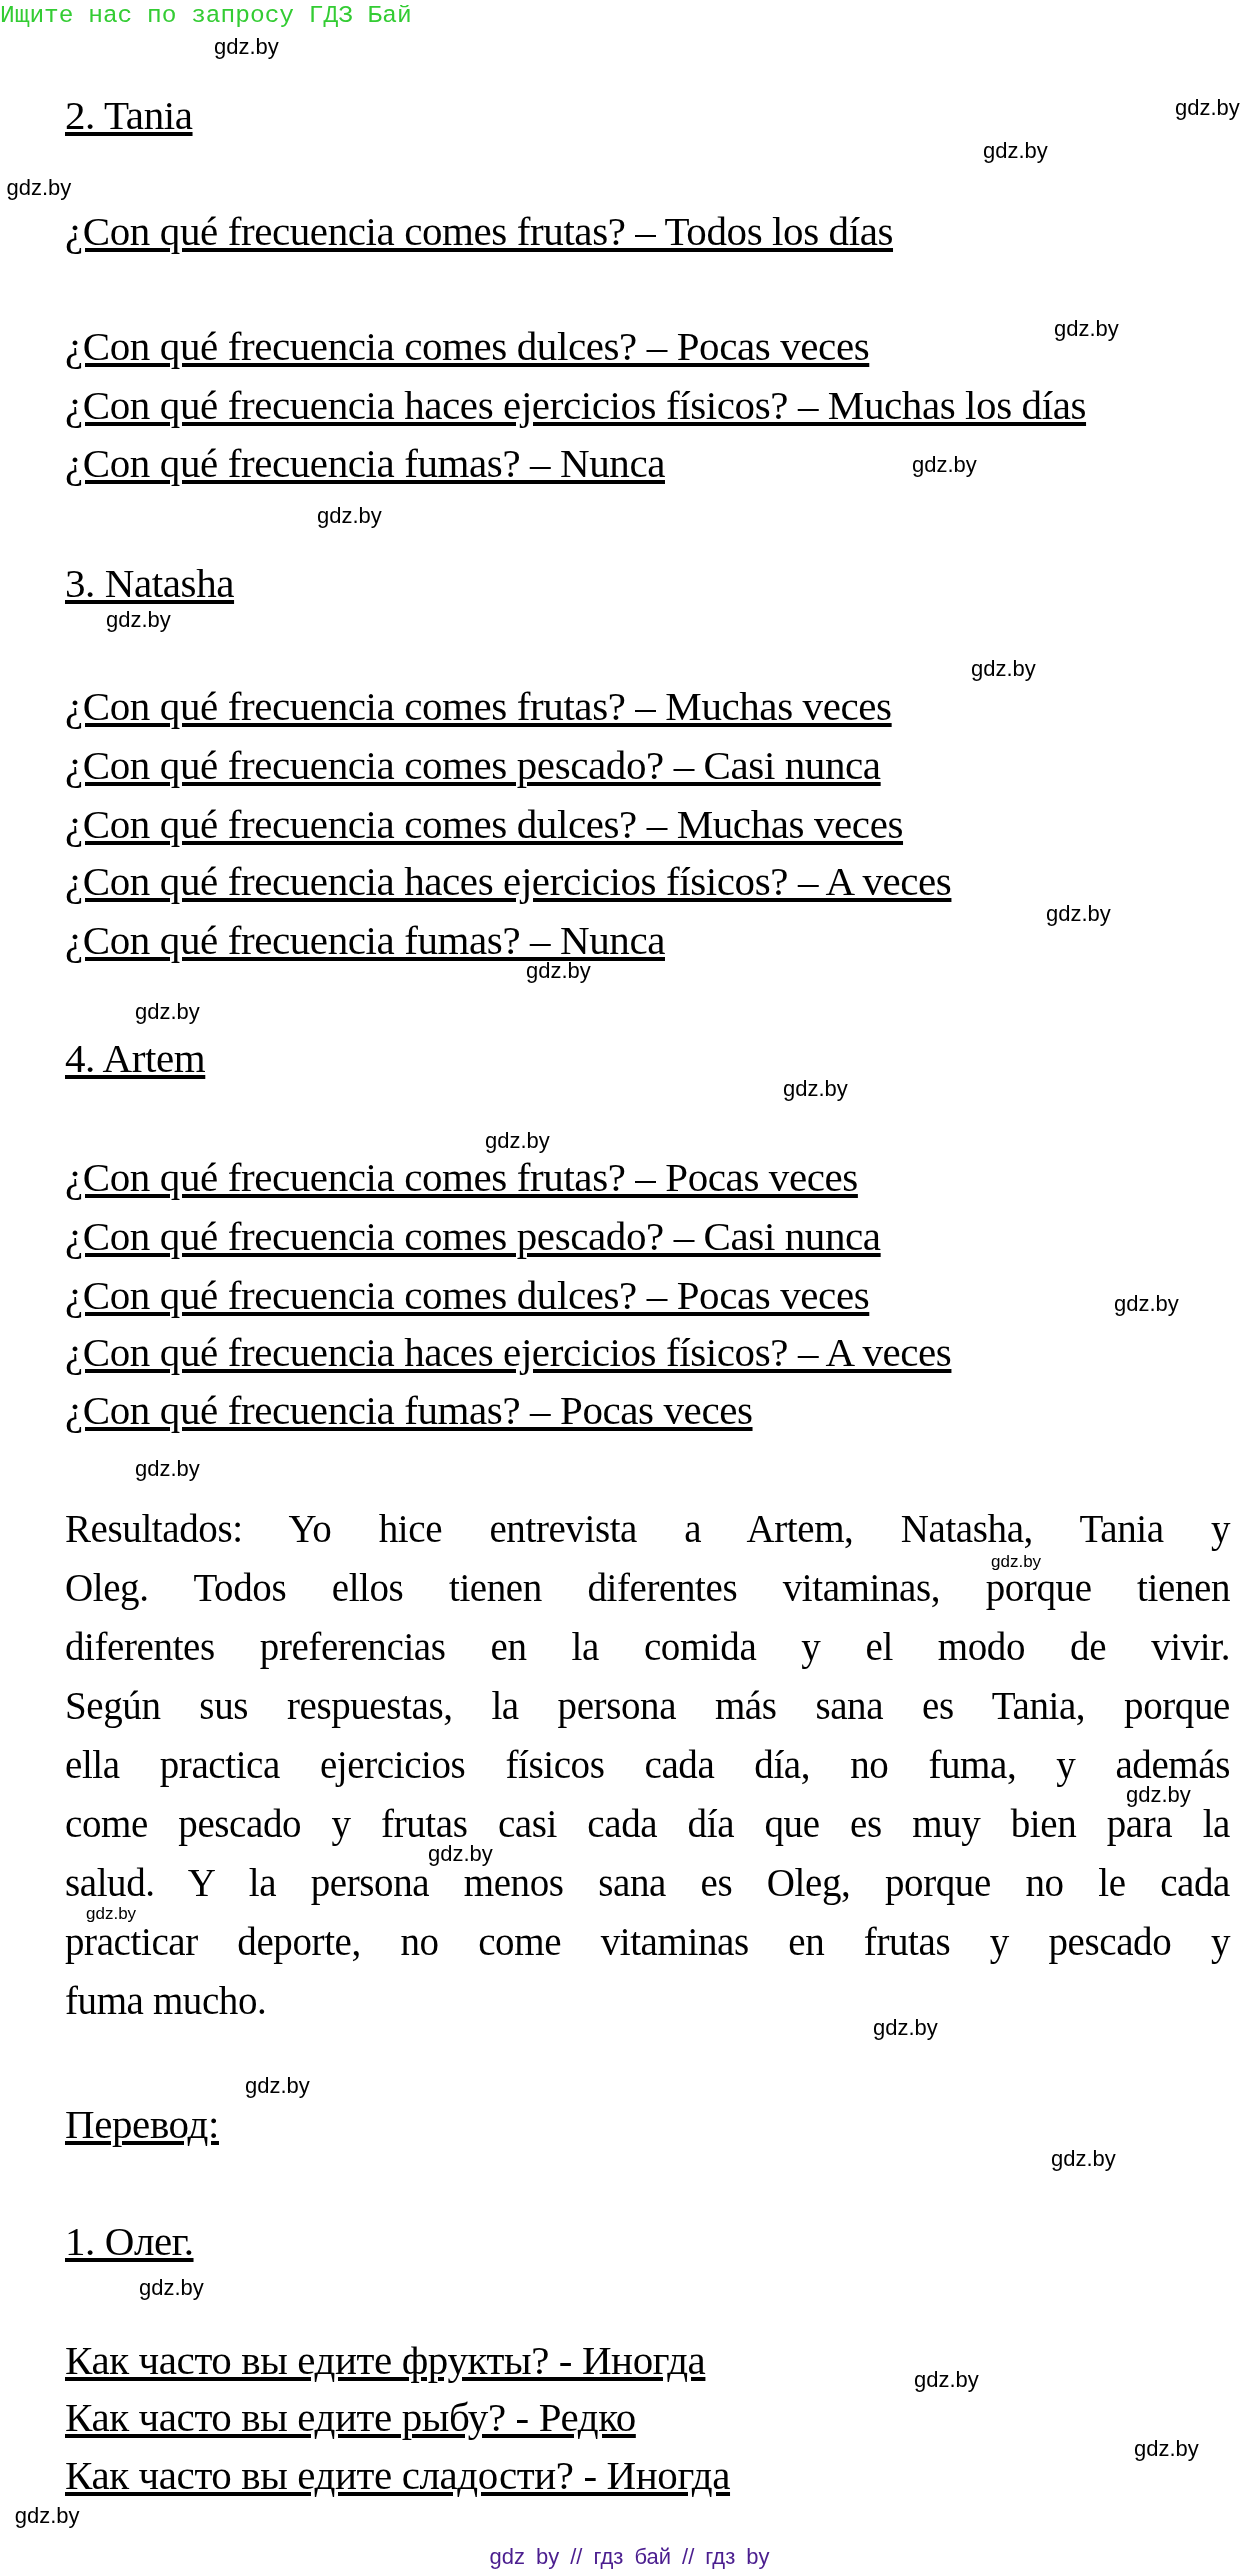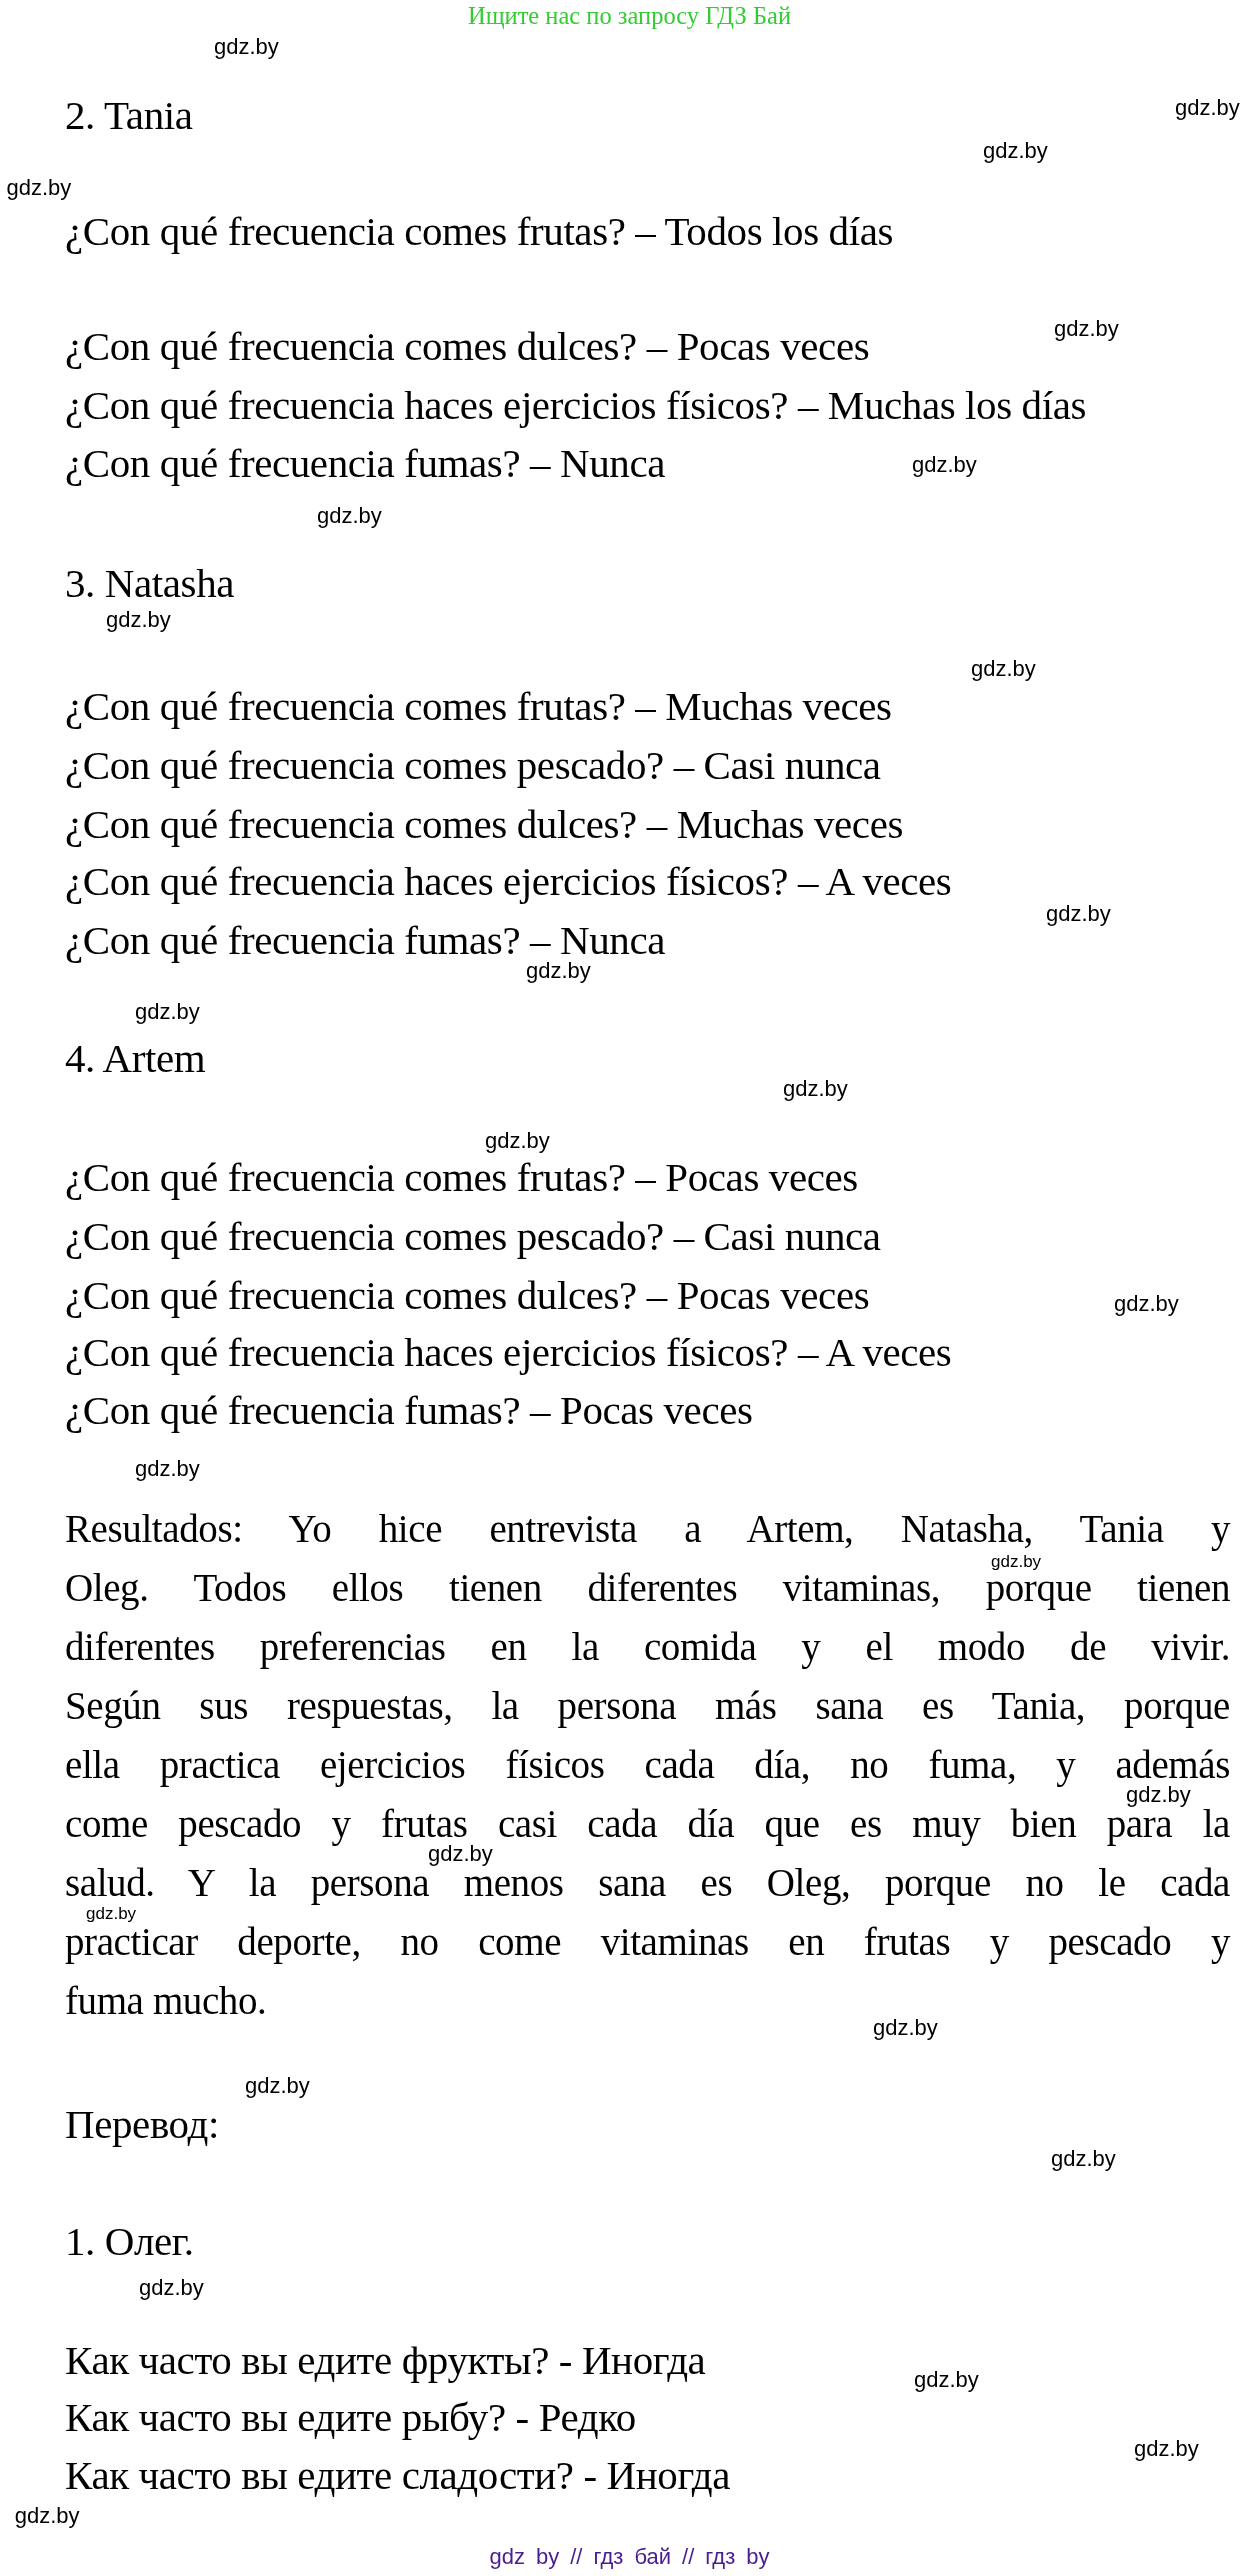--- a/index.html
+++ b/index.html
@@ -7,30 +7,31 @@
     position:relative;
     width:1259px;
     height:2576px;
     background:#ffffff;
     font-family:"Liberation Serif", serif;
     color:#000000;
     overflow:hidden;
   }
   .banner {
     position:absolute; top:1.6px; left:0; right:0;
-    text-align:center;
-    font-family:Liberation Serif, serif;
+    text-align:left;
+    font-family:Liberation Mono, monospace;
     font-size:24.5px; line-height:28px;
     color:#33cc33;
   }
   .line {
     position:absolute; left:65px;
     font-size:41px; line-height:59px;
     letter-spacing:-0.4px;
     white-space:nowrap;
+    text-decoration:underline;
   }
   .para {
     position:absolute; left:65px; top:1499px;
     width:1165px;
     font-size:39px; line-height:59px;
     letter-spacing:-0.4px;
   }
   .jline { text-align:justify; text-align-last:justify; }
   .jline.end { text-align-last:left; }
   .wm {

